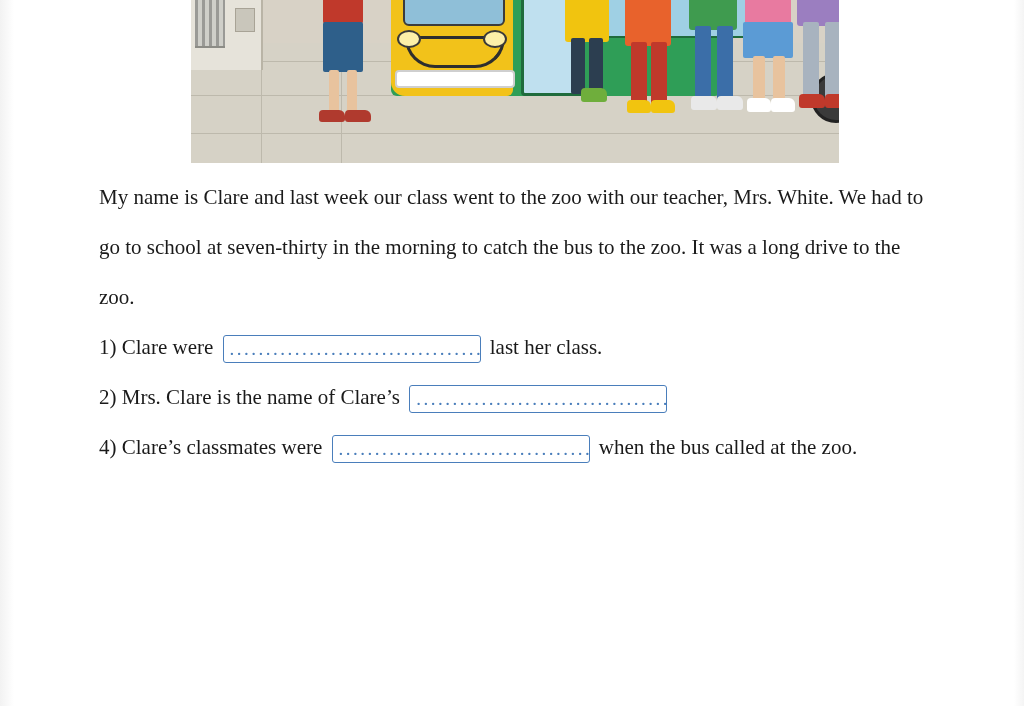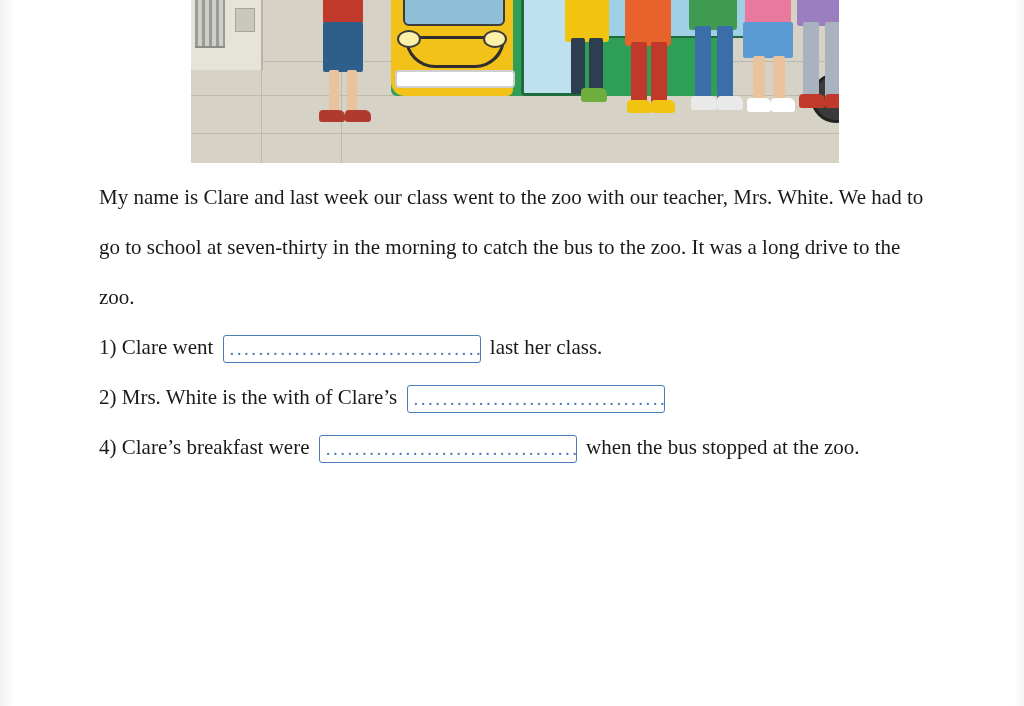--- a/index.html
+++ b/index.html
@@ -302,36 +302,36 @@
     </div>
   </div>
 
   <div class="text-block">
     <p class="para">My name is Clare and last week our class went to the zoo with our teacher, Mrs. White. We had to go to school at seven-thirty in the morning to catch the bus to the zoo. It was a long drive to the zoo.</p>
 
     <div class="q-list">
 
       <div class="q-line">
         <span>1)</span>
-        <span>Clare went</span>
+        <span>Clare were</span>
         <span class="blank w1">...................................</span>
         <span>last her class.</span>
       </div>
 
       <div class="q-line">
         <span>2)</span>
-        <span>Mrs. White is the with of Clare’s</span>
+        <span>Mrs. Clare is the name of Clare’s</span>
         <span class="blank w2">...................................</span>
         <span></span>
       </div>
 
 
       <div class="q-line">
         <span>4)</span>
-        <span>Clare’s breakfast were</span>
+        <span>Clare’s classmates were</span>
         <span class="blank w4">...................................</span>
-        <span>when the bus stopped at the zoo.</span>
+        <span>when the bus called at the zoo.</span>
       </div>
 
     </div>
   </div>
 
 </div>
 
 </body></html>

